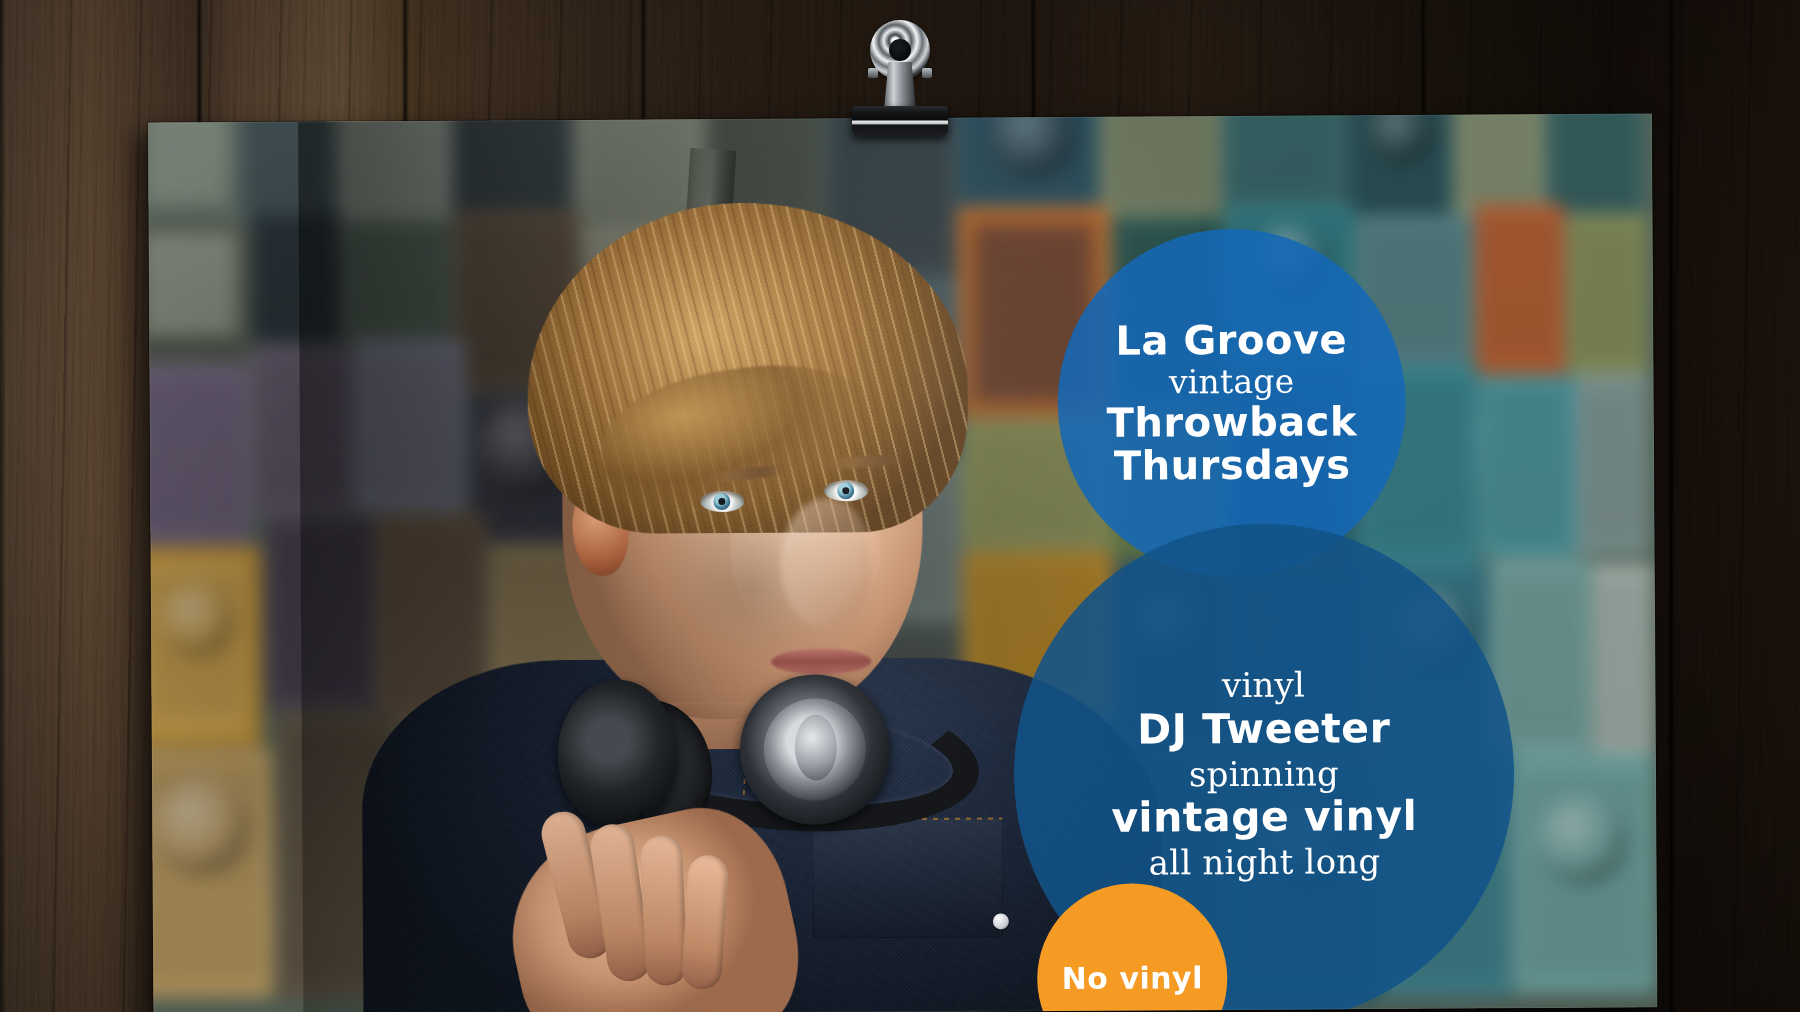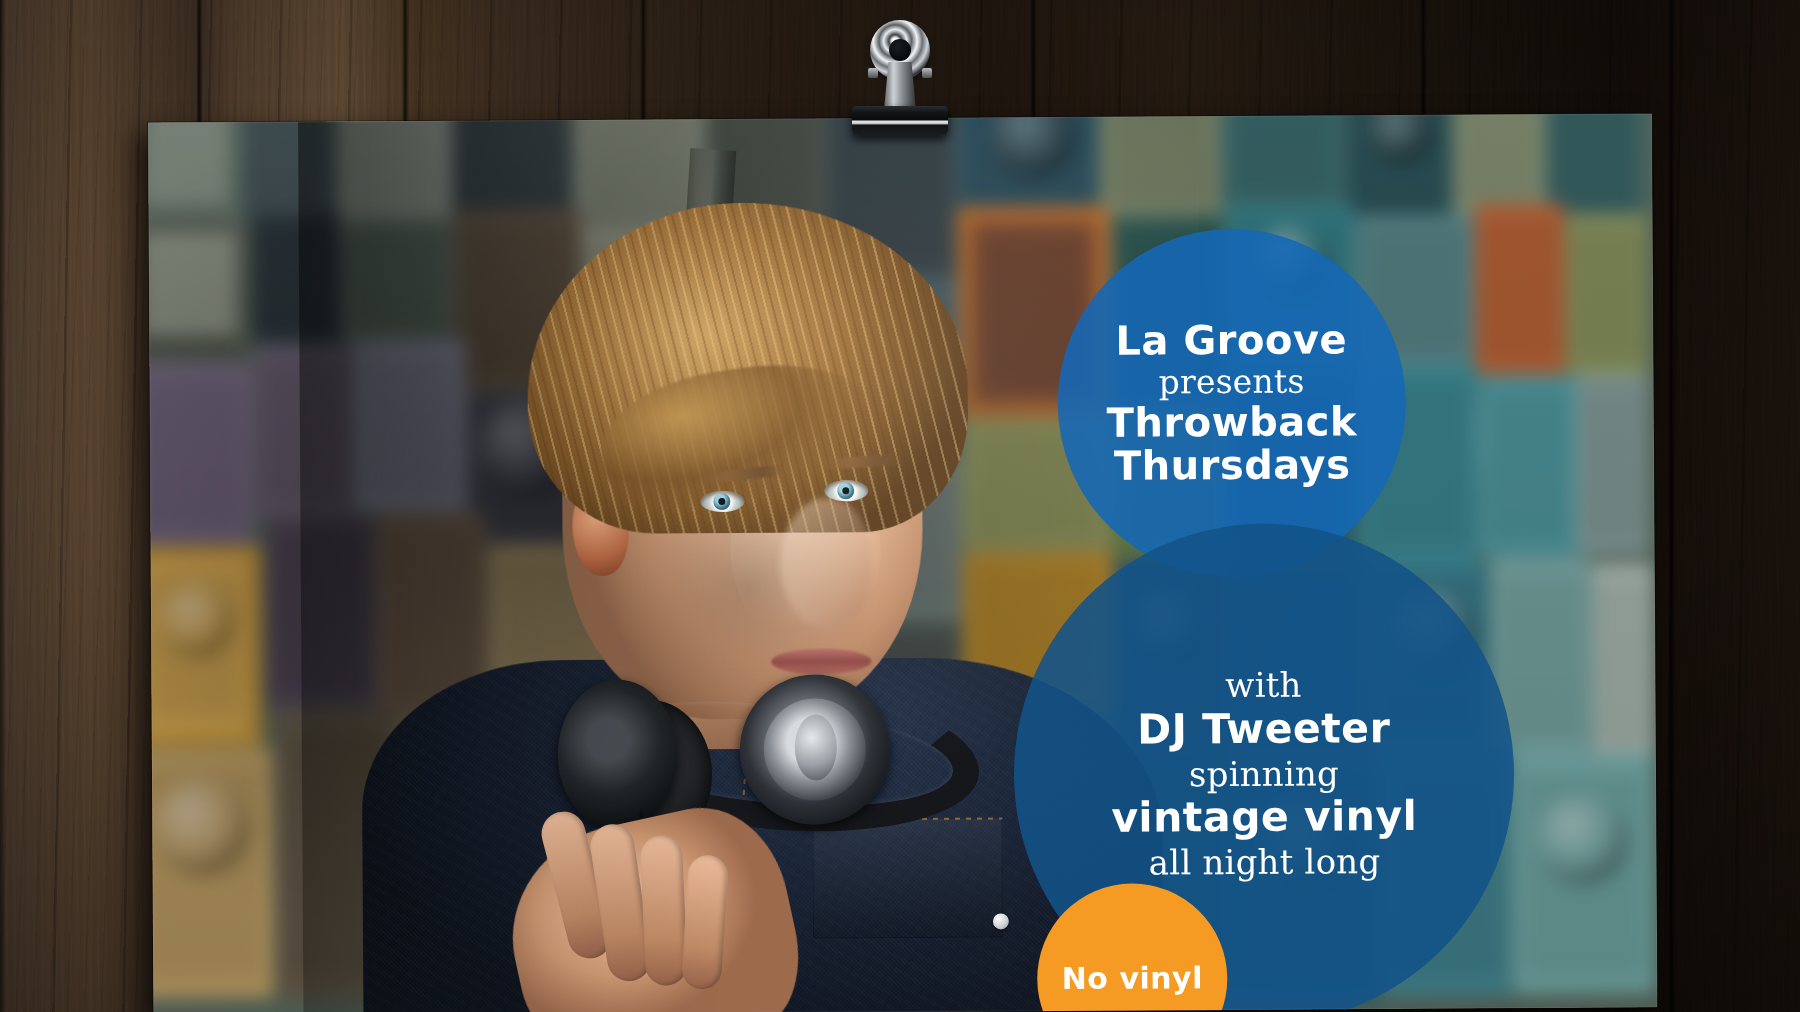--- a/index.html
+++ b/index.html
@@ -530,27 +530,27 @@
       <div class="finger" style="left:252px;top:690px;width:44px;height:150px;transform:rotate(-14deg)"></div>
       <div class="finger" style="left:296px;top:704px;width:44px;height:158px;transform:rotate(-8deg)"></div>
       <div class="finger" style="left:340px;top:716px;width:42px;height:150px;transform:rotate(-2deg)"></div>
       <div class="finger" style="left:382px;top:736px;width:40px;height:134px;transform:rotate(4deg)"></div>
 
       <div class="subject-shade"></div>
     </div>
 
     <div class="bubble bubble-1">
       <span class="b-line b-bold t-lagroove">La Groove</span>
-      <span class="b-line b-serif t-presents">presents</span>
+      <span class="b-line b-serif t-presents">vintage</span>
       <span class="b-line b-bold t-throwback">Throwback</span>
       <span class="b-line b-bold t-thursdays">Thursdays</span>
     </div>
 
     <div class="bubble bubble-2">
-      <span class="b-line b-serif t-with">with</span>
+      <span class="b-line b-serif t-with">vinyl</span>
       <span class="b-line b-bold  t-dj">DJ Tweeter</span>
       <span class="b-line b-serif t-spinning">spinning</span>
       <span class="b-line b-bold  t-vinyl">vintage vinyl</span>
       <span class="b-line b-serif t-allnight">all night long</span>
     </div>
 
     <div class="bubble bubble-3">
       <span class="b-line b-bold t-nocover">No vinyl</span>
     </div>
 

